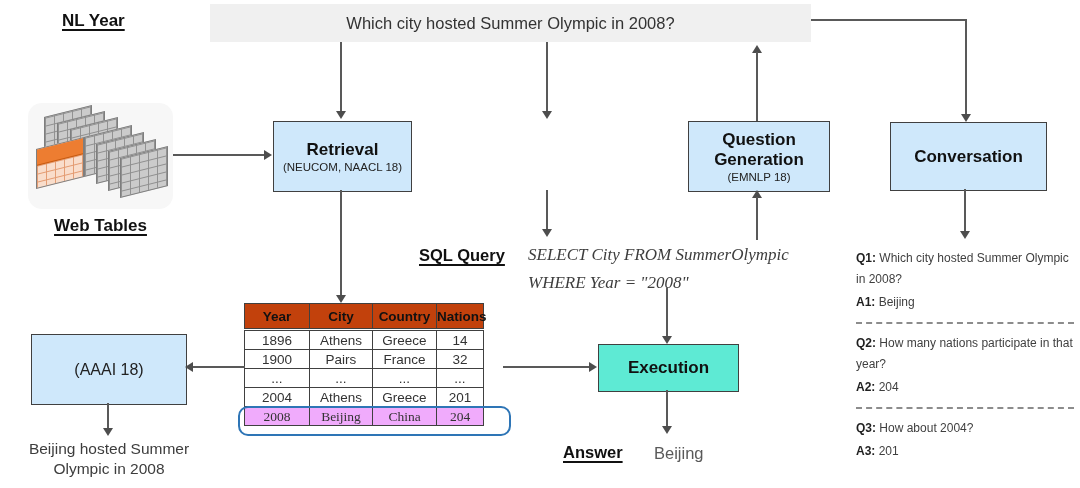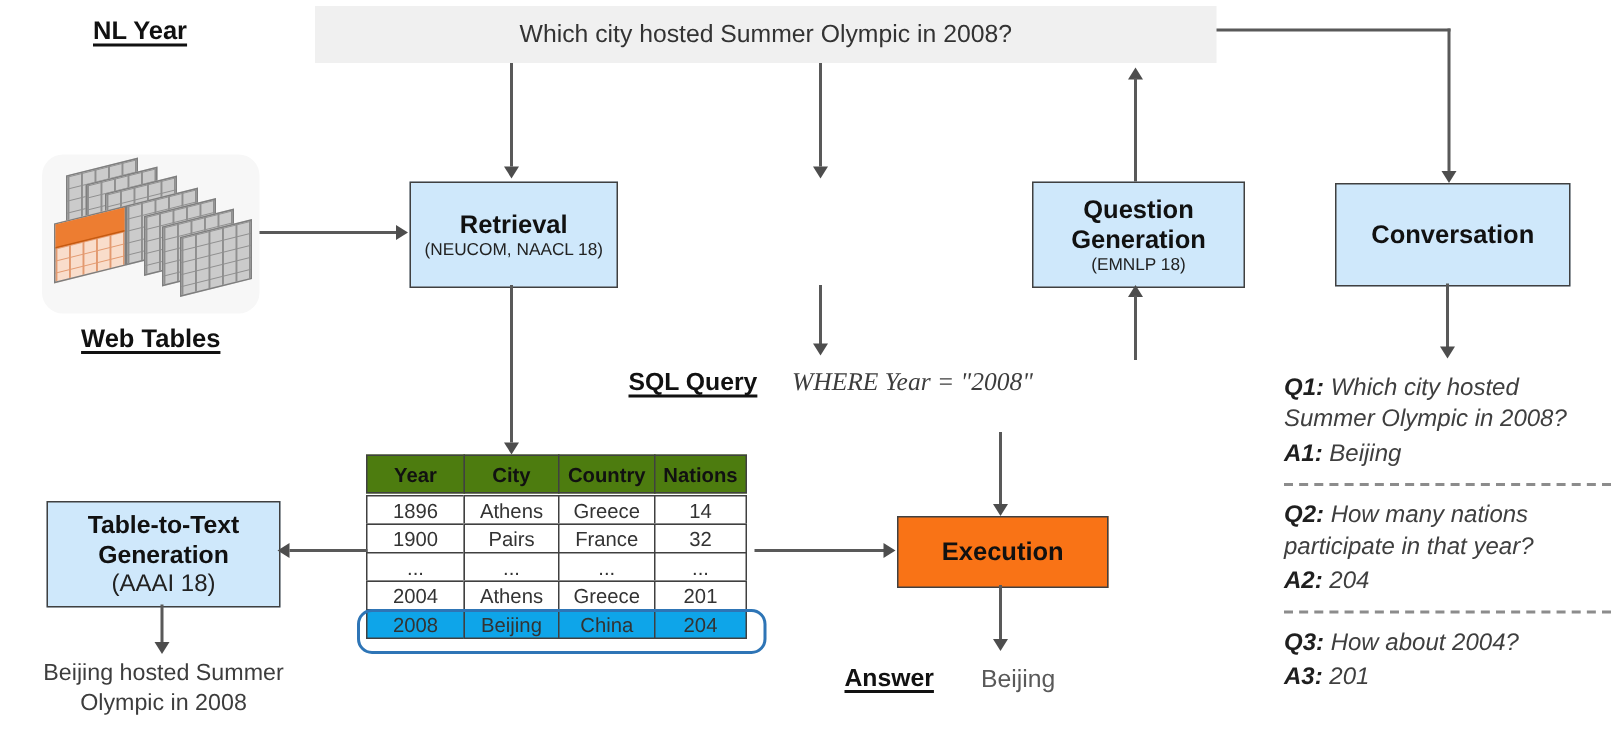--- a/index.html
+++ b/index.html
@@ -11,21 +11,21 @@
   .ulabel{ position:absolute; font-weight:bold; font-size:17px; color:#111;
     text-decoration:underline; text-decoration-thickness:2px; text-underline-offset:3px; white-space:nowrap;}
   .banner{ position:absolute; left:210px; top:4px; width:601px; height:38px;
     background:#f0f0f0; display:flex; align-items:center; justify-content:center;
     font-size:16.5px; color:#333;}
   .node{ position:absolute; background:#cfe8fb; border:1px solid #404040;
     display:flex; flex-direction:column; align-items:center; justify-content:center;
     text-align:center;}
   .node .t{ font-weight:bold; font-size:17px; line-height:20px; color:#111;}
   .node .s{ font-size:11.5px; color:#222; margin-top:1px;}
-  .whitebox{ background:#f97316; }
+  .whitebox{ background:#5eead4; }
   
   .hline,.vline{ position:absolute; background:#595959;}
   .hline{ height:2px;}
   .vline{ width:2px;}
   .arr{ position:absolute; width:0; height:0; border:solid transparent;}
   .arr.d{ border-width:8px 5px 0 5px; border-top-color:#4d4d4d;}
   .arr.u{ border-width:0 5px 8px 5px; border-bottom-color:#4d4d4d;}
   .arr.l{ border-width:5px 8px 5px 0; border-right-color:#4d4d4d;}
   .arr.r{ border-width:5px 0 5px 8px; border-left-color:#4d4d4d;}
   
@@ -45,36 +45,36 @@
   .sqltext{ position:absolute; left:528px; top:241px; width:310px;
     font-family:"Liberation Serif", serif; font-style:italic; font-size:17px;
     line-height:28px; color:#3d3d3d;}
   
   .mtable{ position:absolute; left:245px; top:303px; width:255px;}
   .t-row{ display:flex;}
   .t-cell{ box-sizing:border-box; border:1px solid #404040; margin-left:-1px;
     text-align:center; font-size:13.5px; color:#333; height:20px; line-height:19px;
     background:#fff;}
   .t-row{ margin-top:-1px;}
-  .t-row.head .t-cell{ height:26px; line-height:25px; background:#4d7c0f;
+  .t-row.head .t-cell{ height:26px; line-height:25px; background:#c2410c;
     font-weight:bold; color:#111;}
   .t-row.head{ margin-top:0; margin-bottom:2px;}
-  .t-row.hl .t-cell{ background:#0ea5e9;}
-  .c0{width:66px;} .c1{width:64px;} .c2{width:65px;} .c3{width:62px;}
+  .t-row.hl .t-cell{ background:#f0abfc;font-family:Liberation Serif, serif;}
+  .c0{width:66px;} .c1{width:64px;} .c2{width:65px;} .c3{width:48px;}
   .hl-outline{ position:absolute; left:-7px; top:103px; width:269px; height:26px;
     border:2.5px solid #2e75b6; border-radius:10px; pointer-events:none;
     background:transparent;}
   .caption{ position:absolute; left:245px; top:437px; width:255px; text-align:center;
     font-size:14.5px; color:#595959;}
   
   .freetext{ position:absolute; font-size:15.5px; color:#3d3d3d; text-align:center; line-height:20px;}
   .ansval{ position:absolute; font-size:16.5px; color:#595959;}
   
-  .qa{ position:absolute; left:856px; top:248px; width:218px; font-size:16px;
-    line-height:21px; color:#3f3f3f;font-style:italic;}
+  .qa{ position:absolute; left:856px; top:248px; width:218px; font-size:12px;
+    line-height:21px; color:#3f3f3f;}
   .qa p{ margin:0;}
   .qa b{ color:#1f1f1f;}
   .qa .a{ text-align:left; margin:2px 6px 0 0;}
   .qa hr{ border:none; border-top:2px dashed #8c8c8c; margin:9px 0 9px 0;}
 </style>
 </head>
 <body>
 
 <div id="stage">
 
@@ -102,29 +102,29 @@
     <div class="s">(NEUCOM, NAACL 18)</div>
   </div>
   <div class="node" style="left:688px; top:121px; width:140px; height:69px;">
     <div class="t">Question Generation</div>
     <div class="s">(EMNLP 18)</div>
   </div>
   <div class="node" style="left:890px; top:122px; width:155px; height:67px;">
     <div class="t">Conversation</div>
   </div>
   <div class="node" style="left:31px; top:334px; width:154px; height:69px;">
-    <div class="t" style="font-size:16.5px;">Table-to-Text Generation</div>
     <div class="s" style="font-size:16px;">(AAAI 18)</div>
   </div>
   <div class="node whitebox" style="left:598px; top:344px; width:139px; height:46px;">
     <div class="t">Execution</div>
   </div>
 
   <div class="ulabel" style="left:419px; top:246px; font-size:16.5px;">SQL Query</div>
   <div class="sqltext">
+    <div>SELECT City FROM SummerOlympic</div>
     <div>WHERE Year  = "2008"</div>
   </div>
 
   <div class="mtable">
     <div class="t-row head">
       <div class="t-cell c0">Year</div>
       <div class="t-cell c1">City</div>
       <div class="t-cell c2">Country</div>
       <div class="t-cell c3">Nations</div>
     </div>

